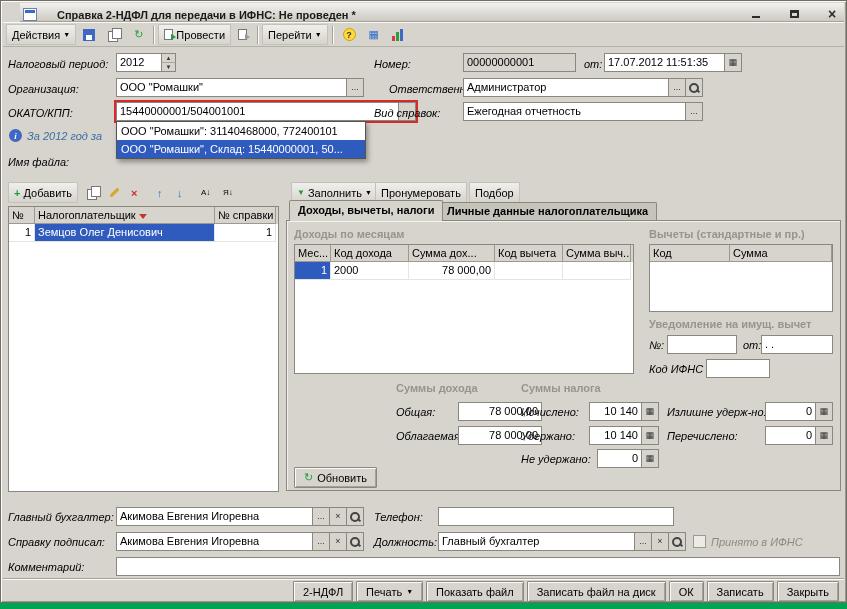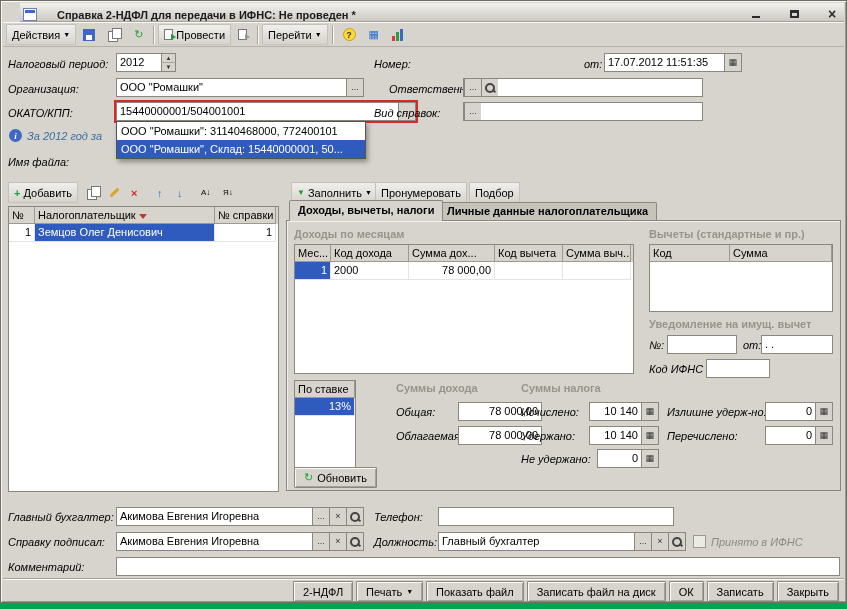--- a/index.html
+++ b/index.html
@@ -173,54 +173,59 @@
 
     <div class="lbl" style="left:7px;top:54px">Налоговый период:</div>
     <div class="fld" style="left:115px;top:52px;width:60px">
       <span class="val">2012</span>
       <span class="spin">
         <span>▲</span>
         <span>▼</span>
       </span>
     </div>
     <div class="lbl" style="left:373px;top:54px">Номер:</div>
+    <div class="fld ro" style="left:462px;top:52px;width:113px">
+      <span class="val">00000000001</span>
+    </div>
     <div class="lbl" style="left:583px;top:54px">от:</div>
     <div class="fld" style="left:603px;top:52px;width:138px">
       <span class="val">17.07.2012 11:51:35</span>
       <span class="fbtn">
           <span>▦</span>
         </span>
     </div>
 
     <div class="lbl" style="left:7px;top:79px">Организация:</div>
     <div class="fld" style="left:115px;top:77px;width:248px">
       <span class="val">ООО "Ромашки"</span>
       <span class="fbtn">
           <span>...</span>
         </span>
     </div>
     <div class="lbl" style="left:388px;top:79px">Ответственный:</div>
     <div class="fld" style="left:462px;top:77px;width:240px">
+      <span class="val">Администратор</span>
       <span class="fbtn">
           <span>...</span>
         </span>
       <span class="fbtn">
           <span class="mag"></span>
         </span>
     </div>
 
     <div class="lbl" style="left:7px;top:103px">ОКАТО/КПП:</div>
     <div class="fld red" style="left:115px;top:101px;width:300px">
       <span class="val">15440000001/504001001</span>
       <span class="fbtn">
           <span>...</span>
         </span>
     </div>
     <div class="lbl" style="left:373px;top:103px">Вид справок:</div>
     <div class="fld" style="left:462px;top:101px;width:240px">
+      <span class="val">Ежегодная отчетность</span>
       <span class="fbtn">
           <span>...</span>
         </span>
     </div>
 
     <span class="ic-info abs" style="left:8px;top:128px">i</span>
     <div class="lbl blue" style="left:26px;top:126px">За 2012 год за</div>
 
     <div class="lbl" style="left:7px;top:152px">Имя файла:</div>
 
@@ -319,28 +324,20 @@
     </div>
     <div class="lbl" style="left:742px;top:335px">от:</div>
     <div class="fld" style="left:760px;top:334px;width:72px">
       <span class="val"> .  .</span>
     </div>
     <div class="lbl" style="left:648px;top:359px">Код ИФНС</div>
     <div class="fld" style="left:705px;top:358px;width:64px">
       <span class="val"></span>
     </div>
 
-    <div class="tbl" style="left:293px;top:379px;width:62px;height:88px">
-      <div class="thead">
-        <div class="th" style="width:60px">По ставке</div>
-      </div>
-      <div class="trow">
-        <div class="td r cellsel" style="width:60px">13%</div>
-      </div>
-    </div>
 
     <div class="gt" style="left:395px;top:381px">Суммы дохода</div>
     <div class="lbl" style="left:395px;top:402px">Общая:</div>
     <div class="fld" style="left:457px;top:401px;width:84px">
       <span class="val r">78 000,00</span>
     </div>
     <div class="lbl" style="left:395px;top:426px">Облагаемая:</div>
     <div class="fld" style="left:457px;top:425px;width:84px">
       <span class="val r">78 000,00</span>
     </div>

